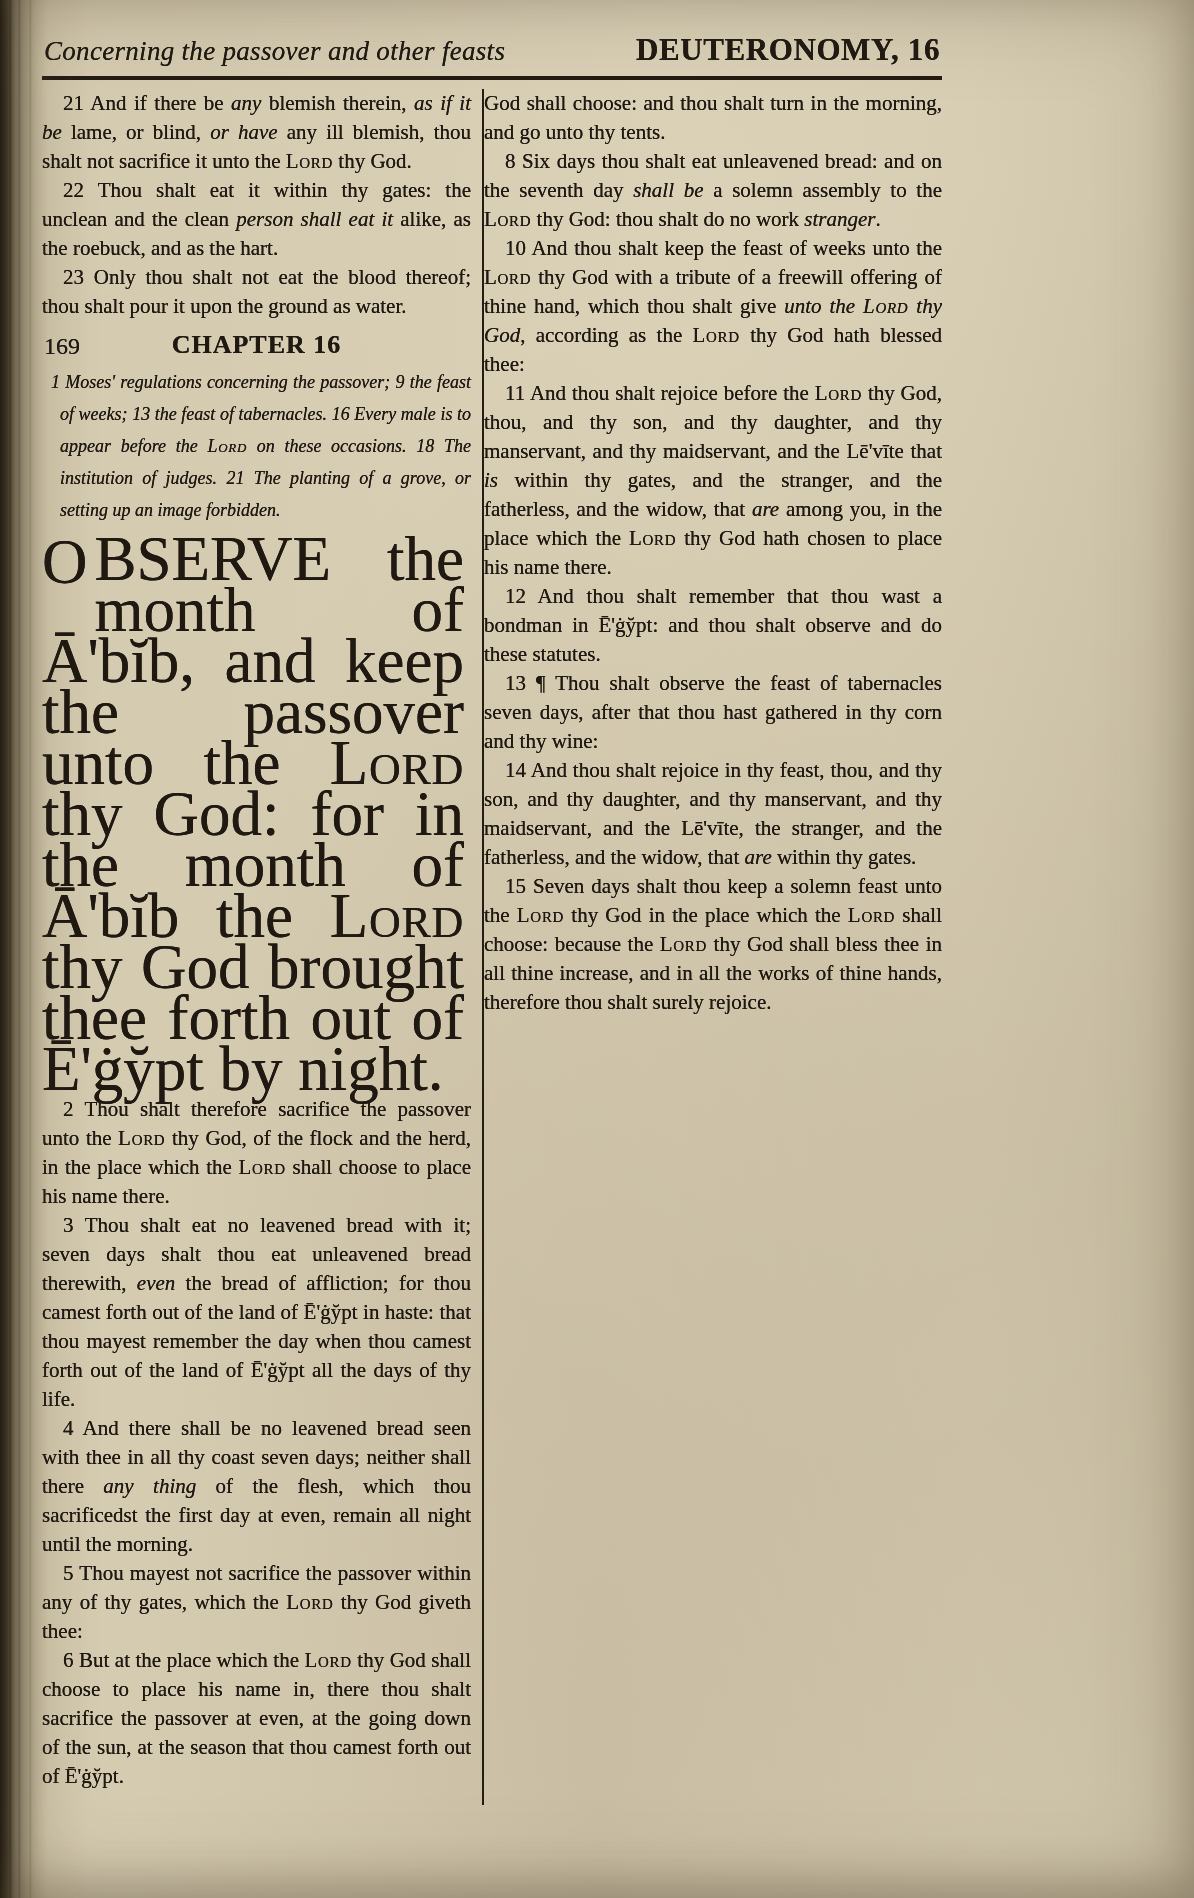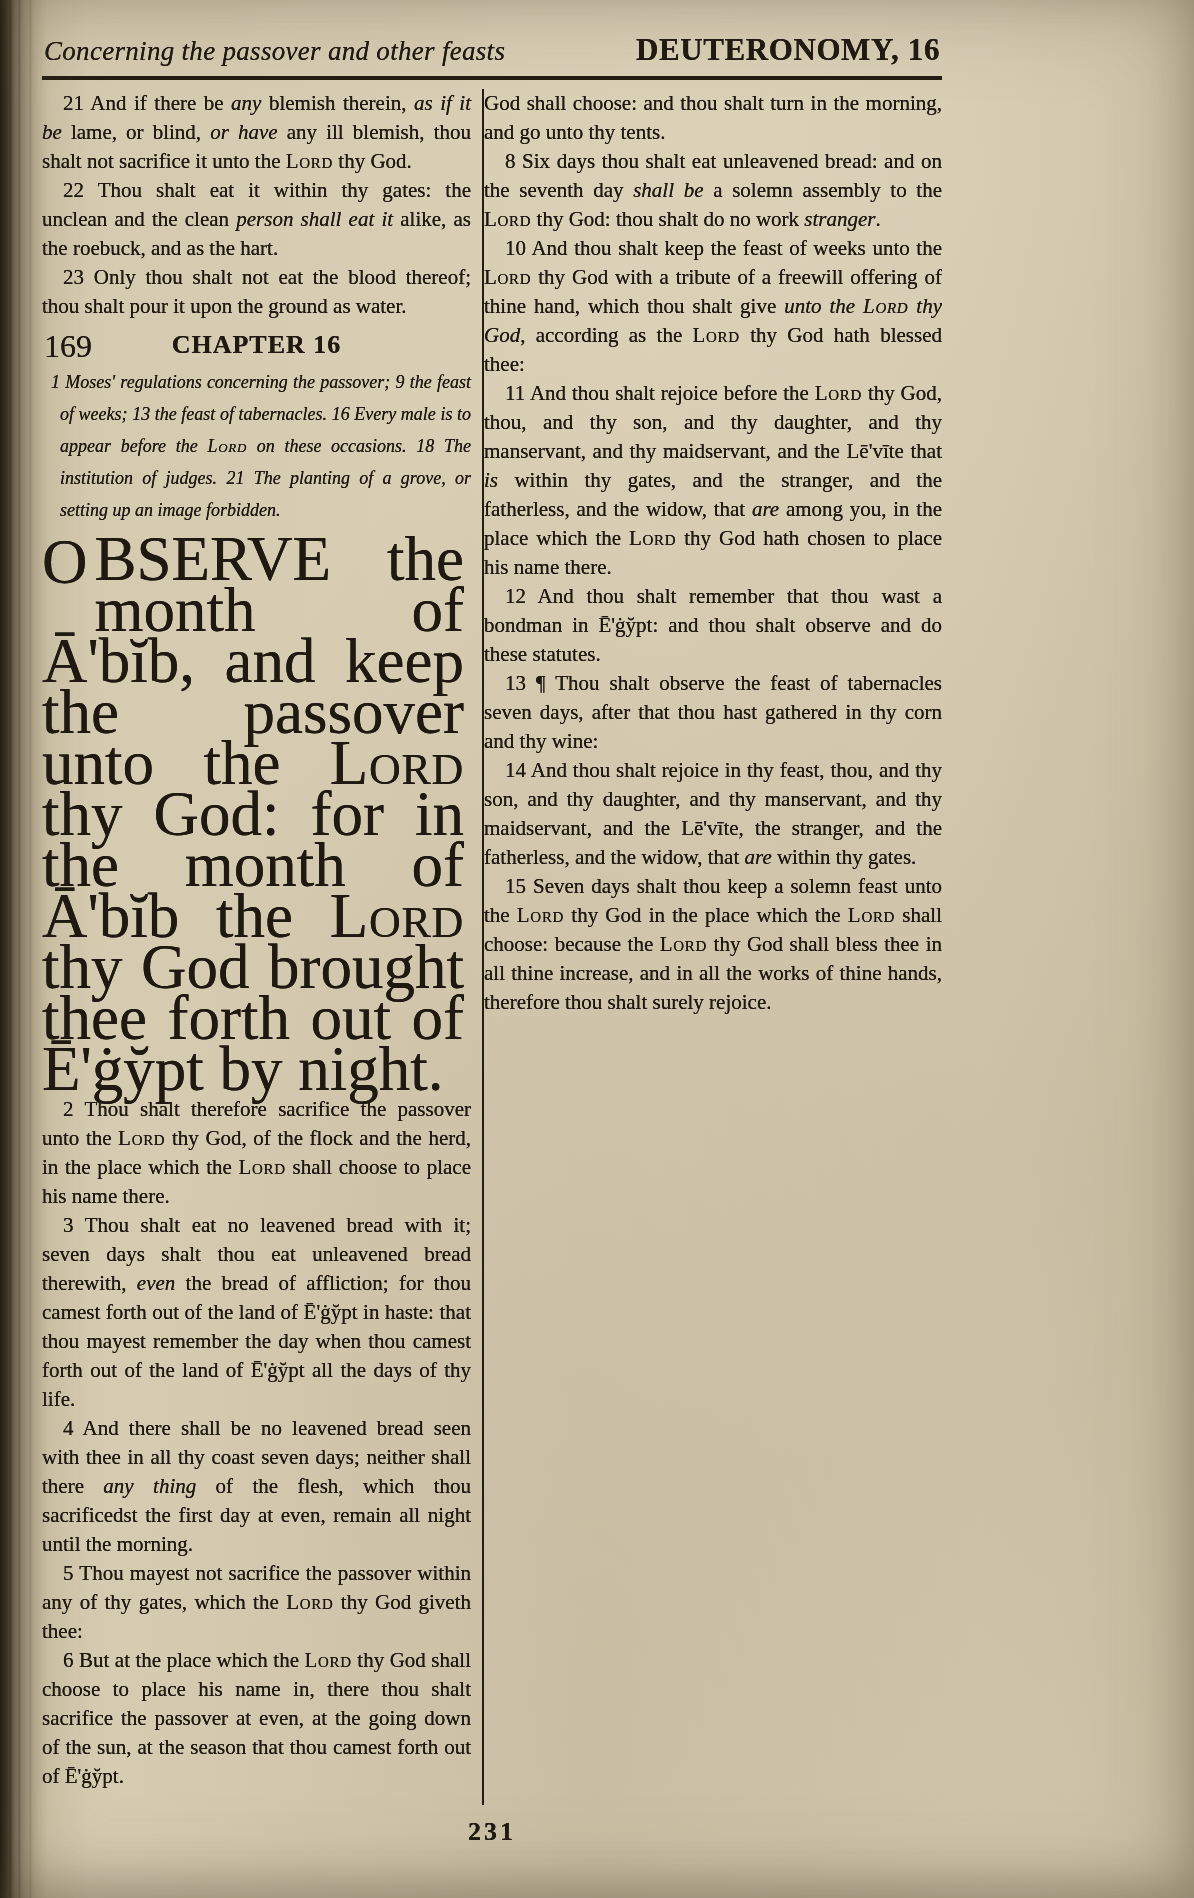--- a/index.html
+++ b/index.html
@@ -39,21 +39,21 @@
   .col-right{ width:460px; border-left:2px solid #241d14; }
 
   .para{ font-size:21px; line-height:29px; text-align:justify; text-indent:1em;
          text-shadow:0 0 .55px currentColor; }
   .para.cont, .para.dropcap{ text-indent:0; }
   .para.summary{ font-size:18px; line-height:32px; font-style:italic; text-align:justify;
          padding-left:1em; text-indent:-0.5em; margin:3px 0 5px 0; text-shadow:0 0 .4px currentColor; }
 
   .chapter-heading{ position:relative; text-align:center; font-size:26px; line-height:32px;
          margin:8px 0 5px 0; text-shadow:0 0 .5px currentColor; }
-  .chapter-num{ position:absolute; left:2px; top:1px; font-size:32px; }
+  .chapter-num{ position:absolute; left:2px; top:1px; font-size:24px; }
   .chapter-title{ font-weight:bold; letter-spacing:1px; }
 
   .dropcap{ float:left; font-size:63px; line-height:51px; padding:3px 7px 0 0; }
 
   .s-n{}
   .s-i{ font-style:italic; }
   .s-sc{ font-variant:small-caps; letter-spacing:.7px; }
   .s-isc{ font-style:italic; font-variant:small-caps; letter-spacing:.7px; }
 
   .page-footer{ text-align:center; margin-top:12px; font-size:26px; font-weight:bold;
@@ -91,19 +91,16 @@
         <p class="para verse"><span class="s-n">8 Six days thou shalt eat unleavened bread: and on the seventh day </span><span class="s-i">shall be</span><span class="s-n"> a solemn assembly to the </span><span class="s-sc">Lord</span><span class="s-n"> thy God: thou shalt do no work </span><span class="s-i">stranger</span><span class="s-n">.</span></p>
         <p class="para verse"><span class="s-n">10 And thou shalt keep the feast of weeks unto the </span><span class="s-sc">Lord</span><span class="s-n"> thy God with a tribute of a freewill offering of thine hand, which thou shalt give </span><span class="s-i">unto the </span><span class="s-isc">Lord</span><span class="s-i"> thy God</span><span class="s-n">, according as the </span><span class="s-sc">Lord</span><span class="s-n"> thy God hath blessed thee:</span></p>
         <p class="para verse"><span class="s-n">11 And thou shalt rejoice before the </span><span class="s-sc">Lord</span><span class="s-n"> thy God, thou, and thy son, and thy daughter, and thy manservant, and thy maidservant, and the Lē'vīte that </span><span class="s-i">is</span><span class="s-n"> within thy gates, and the stranger, and the fatherless, and the widow, that </span><span class="s-i">are</span><span class="s-n"> among you, in the place which the </span><span class="s-sc">Lord</span><span class="s-n"> thy God hath chosen to place his name there.</span></p>
         <p class="para verse"><span class="s-n">12 And thou shalt remember that thou wast a bondman in Ē'ġy̆pt: and thou shalt observe and do these statutes.</span></p>
         <p class="para verse"><span class="s-n">13 ¶ Thou shalt observe the feast of tabernacles seven days, after that thou hast gathered in thy corn and thy wine:</span></p>
         <p class="para verse"><span class="s-n">14 And thou shalt rejoice in thy feast, thou, and thy son, and thy daughter, and thy manservant, and thy maidservant, and the Lē'vīte, the stranger, and the fatherless, and the widow, that </span><span class="s-i">are</span><span class="s-n"> within thy gates.</span></p>
         <p class="para verse"><span class="s-n">15 Seven days shalt thou keep a solemn feast unto the </span><span class="s-sc">Lord</span><span class="s-n"> thy God in the place which the </span><span class="s-sc">Lord</span><span class="s-n"> shall choose: because the </span><span class="s-sc">Lord</span><span class="s-n"> thy God shall bless thee in all thine increase, and in all the works of thine hands, therefore thou shalt surely rejoice.</span></p>
       </div>
   </div>
 
-  <div class="page-footer">
-    <span>231</span>
-  </div>
 
 </div>
 
 <div class="vignette"></div>
 
 </body></html>

